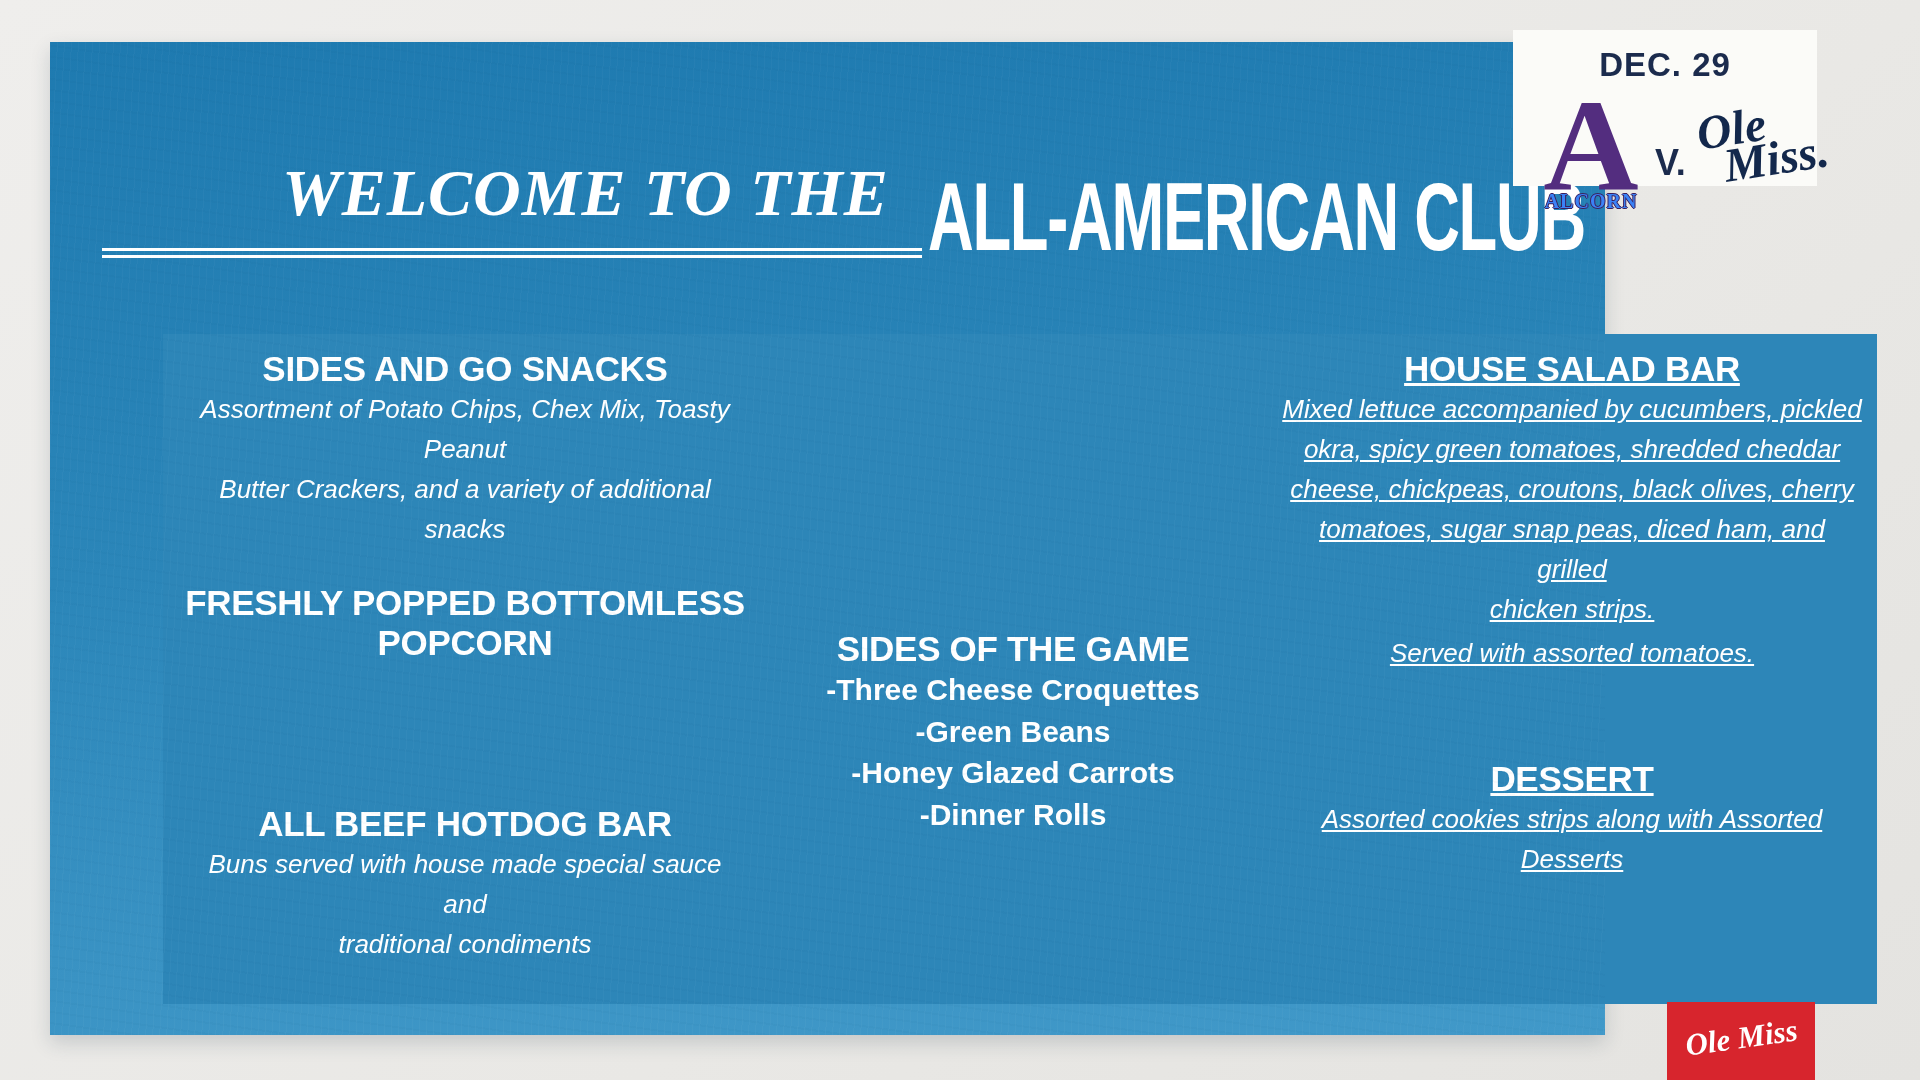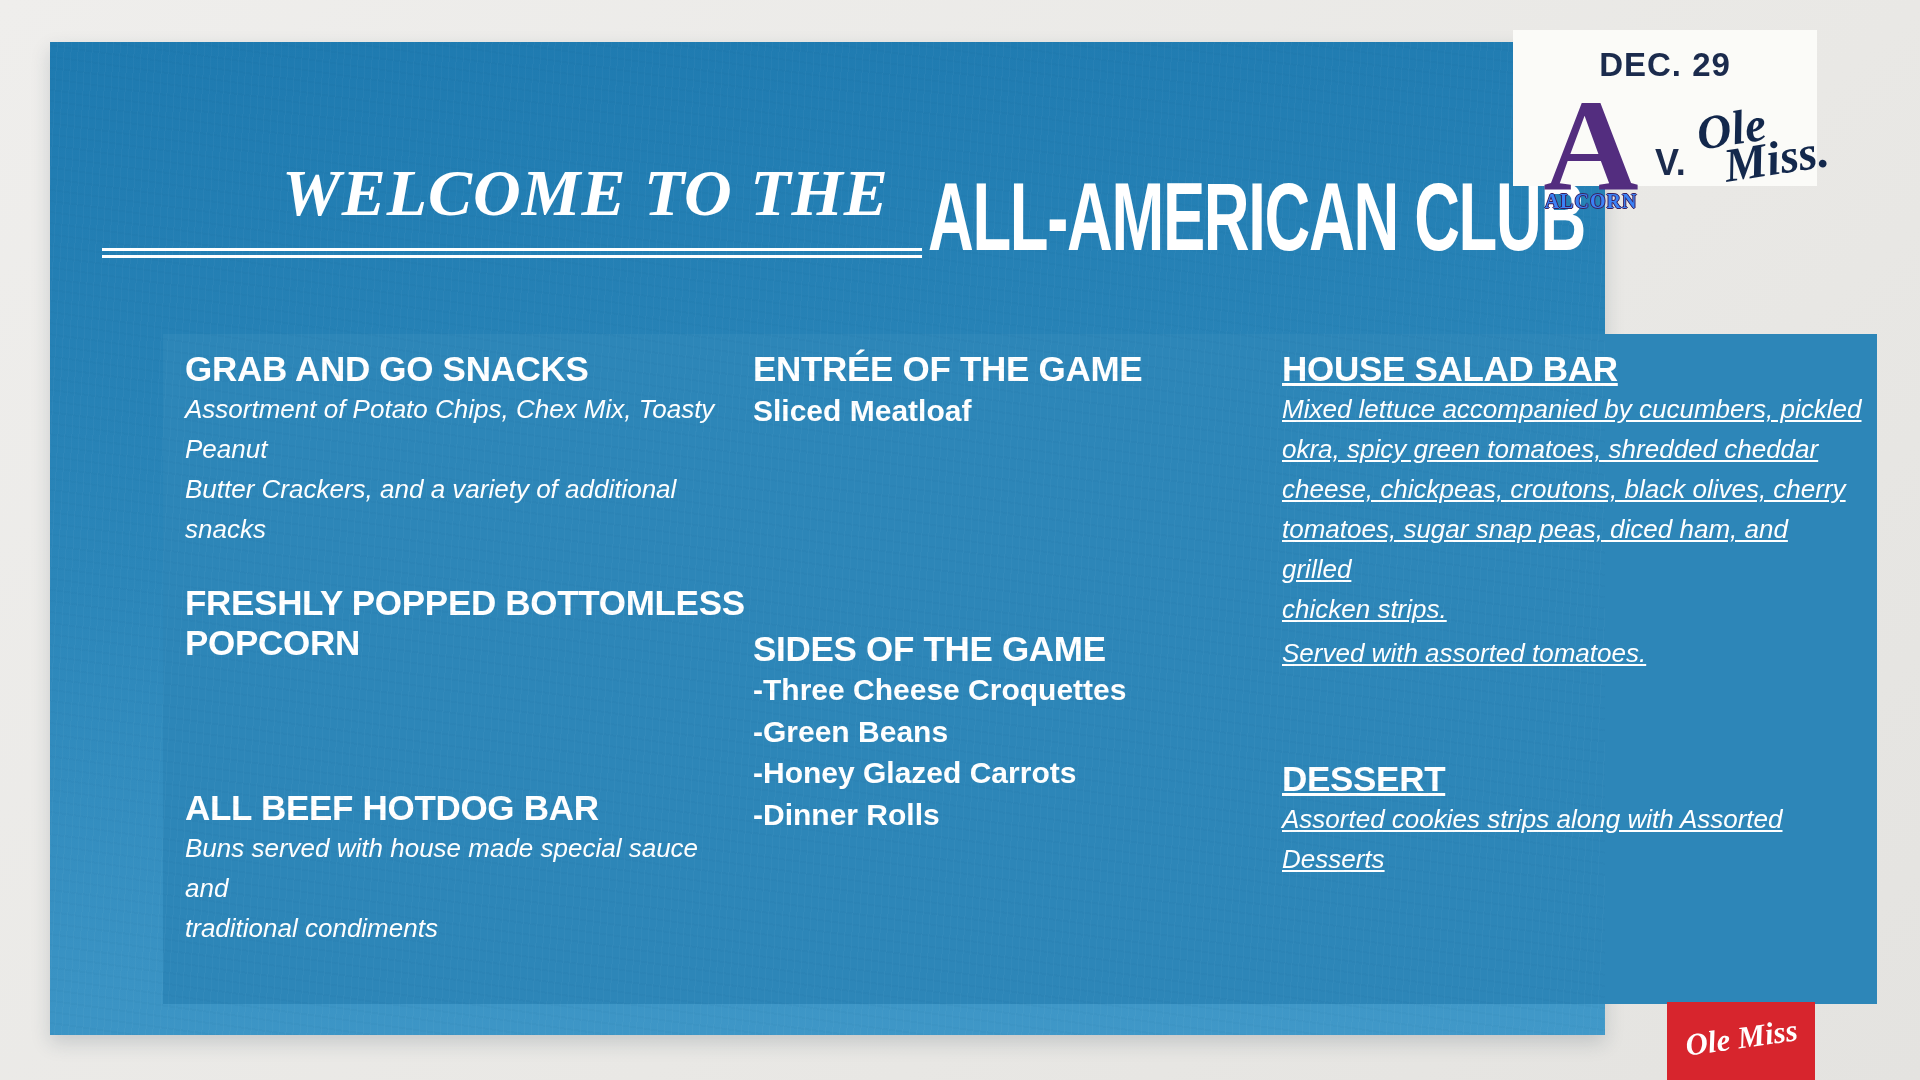--- a/index.html
+++ b/index.html
@@ -4,21 +4,21 @@
 <style>
   html,body{margin:0;padding:0;}
   body{width:1920px;height:1080px;overflow:hidden;background:#ecebe8;
        font-family:"Liberation Sans",sans-serif;}
   .stage{position:relative;width:1920px;height:1080px;overflow:hidden;
          background:linear-gradient(140deg,#efeeec 0%,#e9e8e5 60%,#e4e3e0 100%);}
 
   
   .card{position:absolute;left:50px;top:42px;width:1555px;height:993px;
         background:linear-gradient(175deg,#1e7ab0 0%,#2b86b9 48%,#4199c9 100%);
-        box-shadow:0 8px 18px rgba(40,60,80,.18);}
+        box-shadow:0 8px 18px rgba(40,60,80,.18);text-align:center;}
   .card::after{content:"";position:absolute;inset:0;pointer-events:none;opacity:.55;
         background:
           repeating-linear-gradient(93deg,rgba(255,255,255,.05) 0 1px,rgba(255,255,255,0) 1px 7px),
           repeating-linear-gradient(8deg,rgba(10,70,110,.05) 0 2px,rgba(10,70,110,0) 2px 11px);}
 
   
   .welcome{position:absolute;left:232px;top:118px;height:66px;line-height:66px;
            font-family:"Liberation Serif",serif;font-style:italic;font-weight:700;
            font-size:66px;color:#fff;letter-spacing:1px;white-space:nowrap;z-index:3;}
   .rule-group{position:absolute;left:52px;top:206px;width:820px;z-index:2;}
@@ -57,21 +57,21 @@
             line-height:40px;white-space:pre-line;}
   .sec-items{font-size:30px;font-weight:700;line-height:41.5px;white-space:pre-line;}
   .sec-items.big-lines{line-height:44px;}
   .note{margin-top:4px;}
 
   .col1{left:22px;width:560px;}
   .col2{left:590px;width:520px;}
   .col3{left:1119px;width:580px;text-decoration:underline;}
   .s-top1{top:15px;}
   .s-c1s2{top:249px;}
-  .s-c1s3{top:454px;}
+  .s-c1s3{top:470px;}
   .s-c2s2{top:295px;}
   .s-c3s2{top:425px;}
 
   
   .brand-box{position:absolute;left:1667px;top:1002px;width:148px;height:90px;
              background:#d7252d;z-index:5;display:flex;align-items:flex-start;
              justify-content:center;}
   .brand-script{margin-top:18px;transform:rotate(-8deg);
                 font-family:"Liberation Serif",serif;font-style:italic;font-weight:700;
                 font-size:31px;color:#fff;white-space:nowrap;}
@@ -86,40 +86,36 @@
     <div class="welcome">WELCOME TO THE</div>
     <div class="rule-group">
       <div class="rule"></div>
       <div class="rule"></div>
     </div>
     <div class="main-title">ALL-AMERICAN CLUB</div>
 
     <div class="panel">
 
       <div class="section col1 s-top1">
-        <div class="sec-title">GRAB AND GO SNACKS</div>
+        <div class="sec-title">SIDES AND GO SNACKS</div>
         <div class="sec-desc">Assortment of Potato Chips, Chex Mix, Toasty Peanut
 Butter Crackers, and a variety of additional snacks</div>
       </div>
 
       <div class="section col1 s-c1s2">
         <div class="sec-title">FRESHLY POPPED BOTTOMLESS
 POPCORN</div>
       </div>
 
       <div class="section col1 s-c1s3">
         <div class="sec-title">ALL BEEF HOTDOG BAR</div>
         <div class="sec-desc">Buns served with house made special sauce and
 traditional condiments</div>
       </div>
 
-      <div class="section col2 s-top1">
-        <div class="sec-title">ENTRÉE OF THE GAME</div>
-        <div class="sec-items big-lines">Sliced Meatloaf</div>
-      </div>
 
       <div class="section col2 s-c2s2">
         <div class="sec-title">SIDES OF THE GAME</div>
         <div class="sec-items">-Three Cheese Croquettes
 -Green Beans
 -Honey Glazed Carrots
 -Dinner Rolls</div>
       </div>
 
       <div class="section col3 s-top1">

